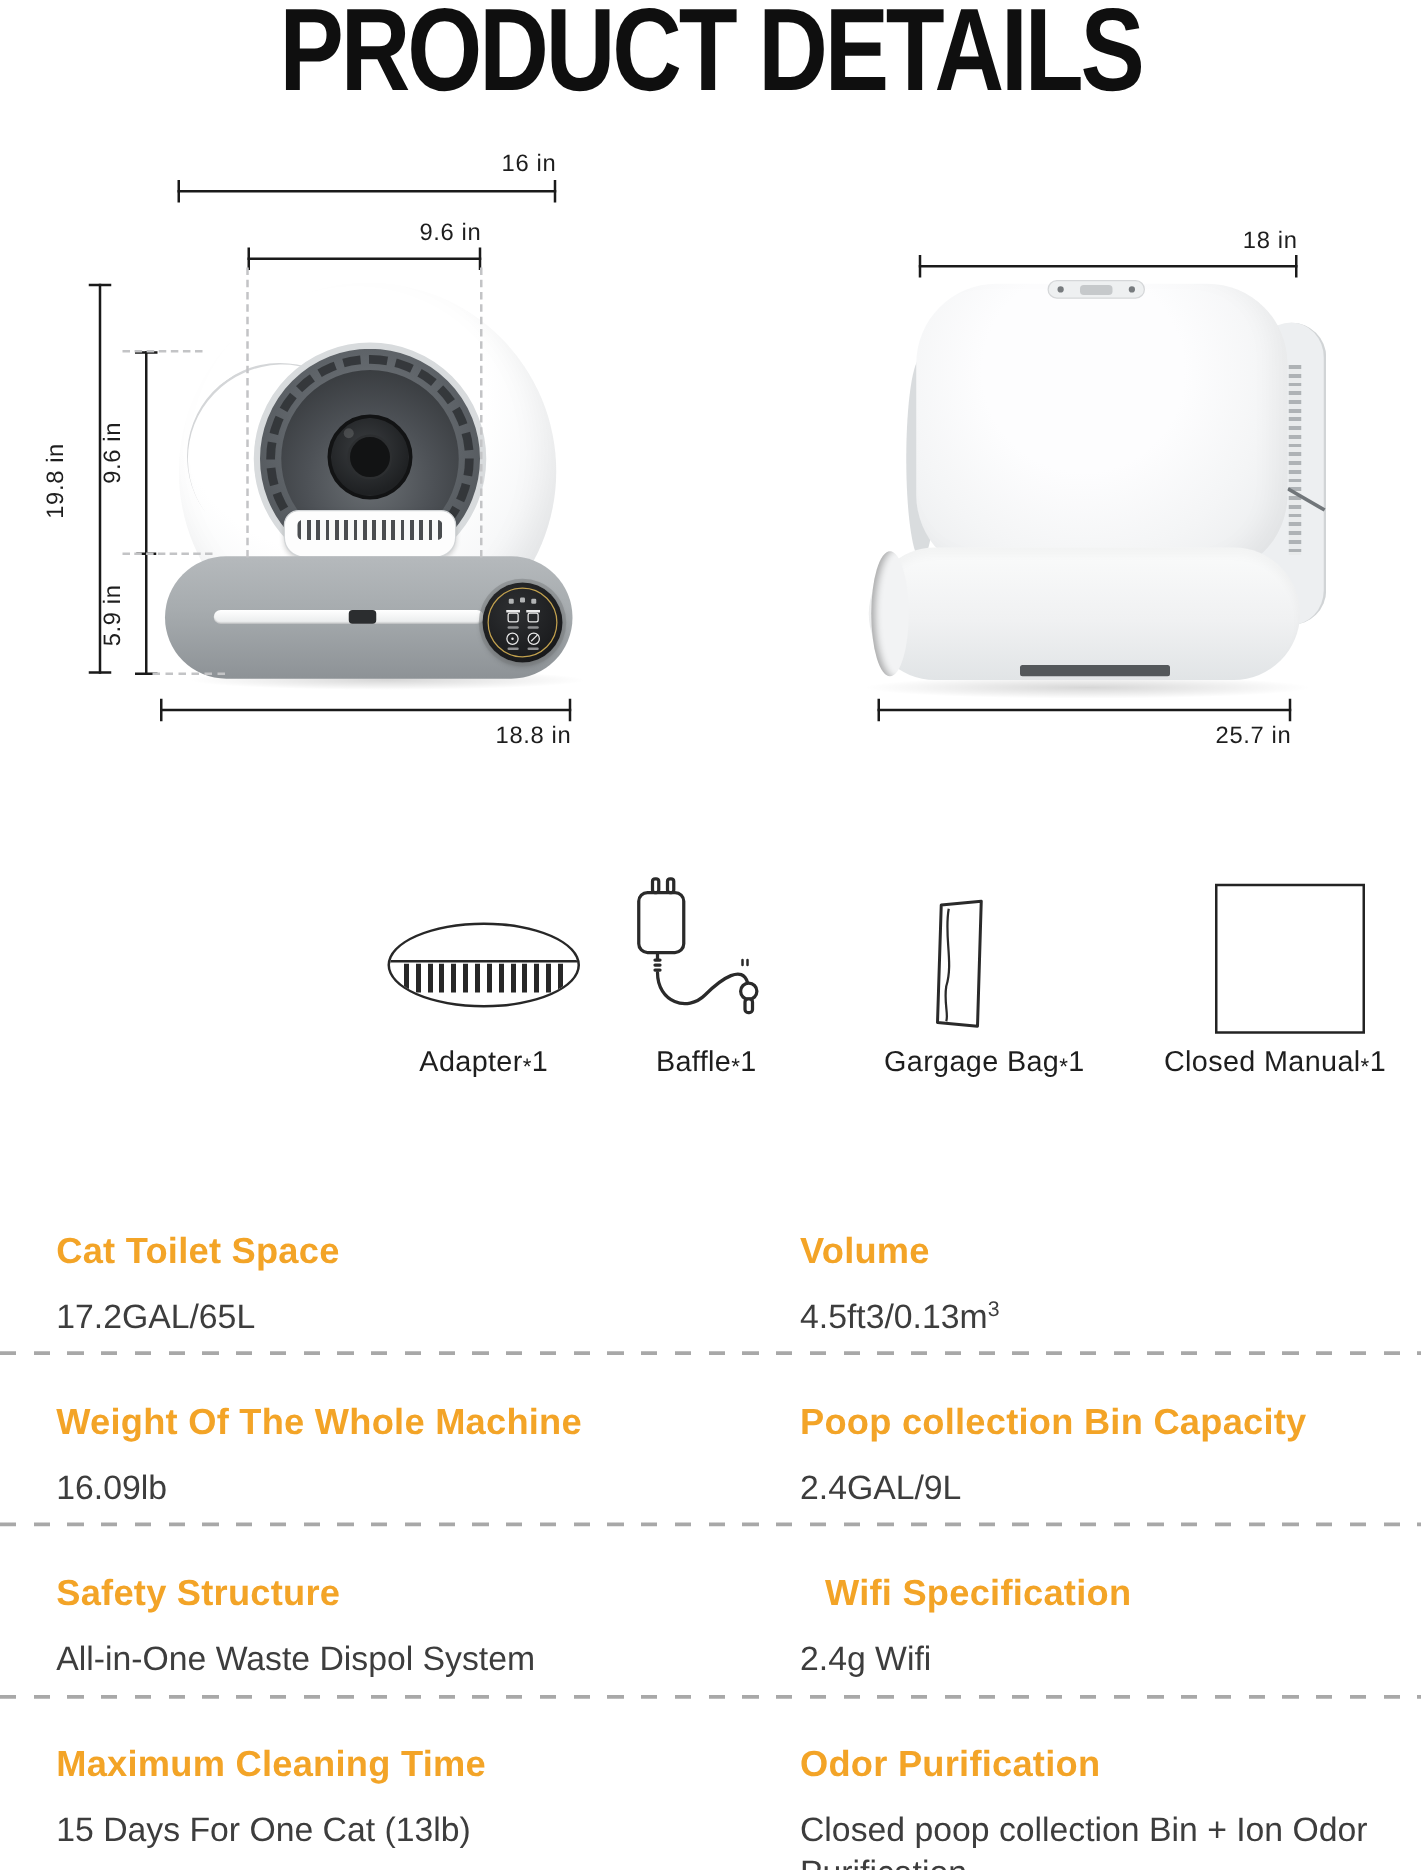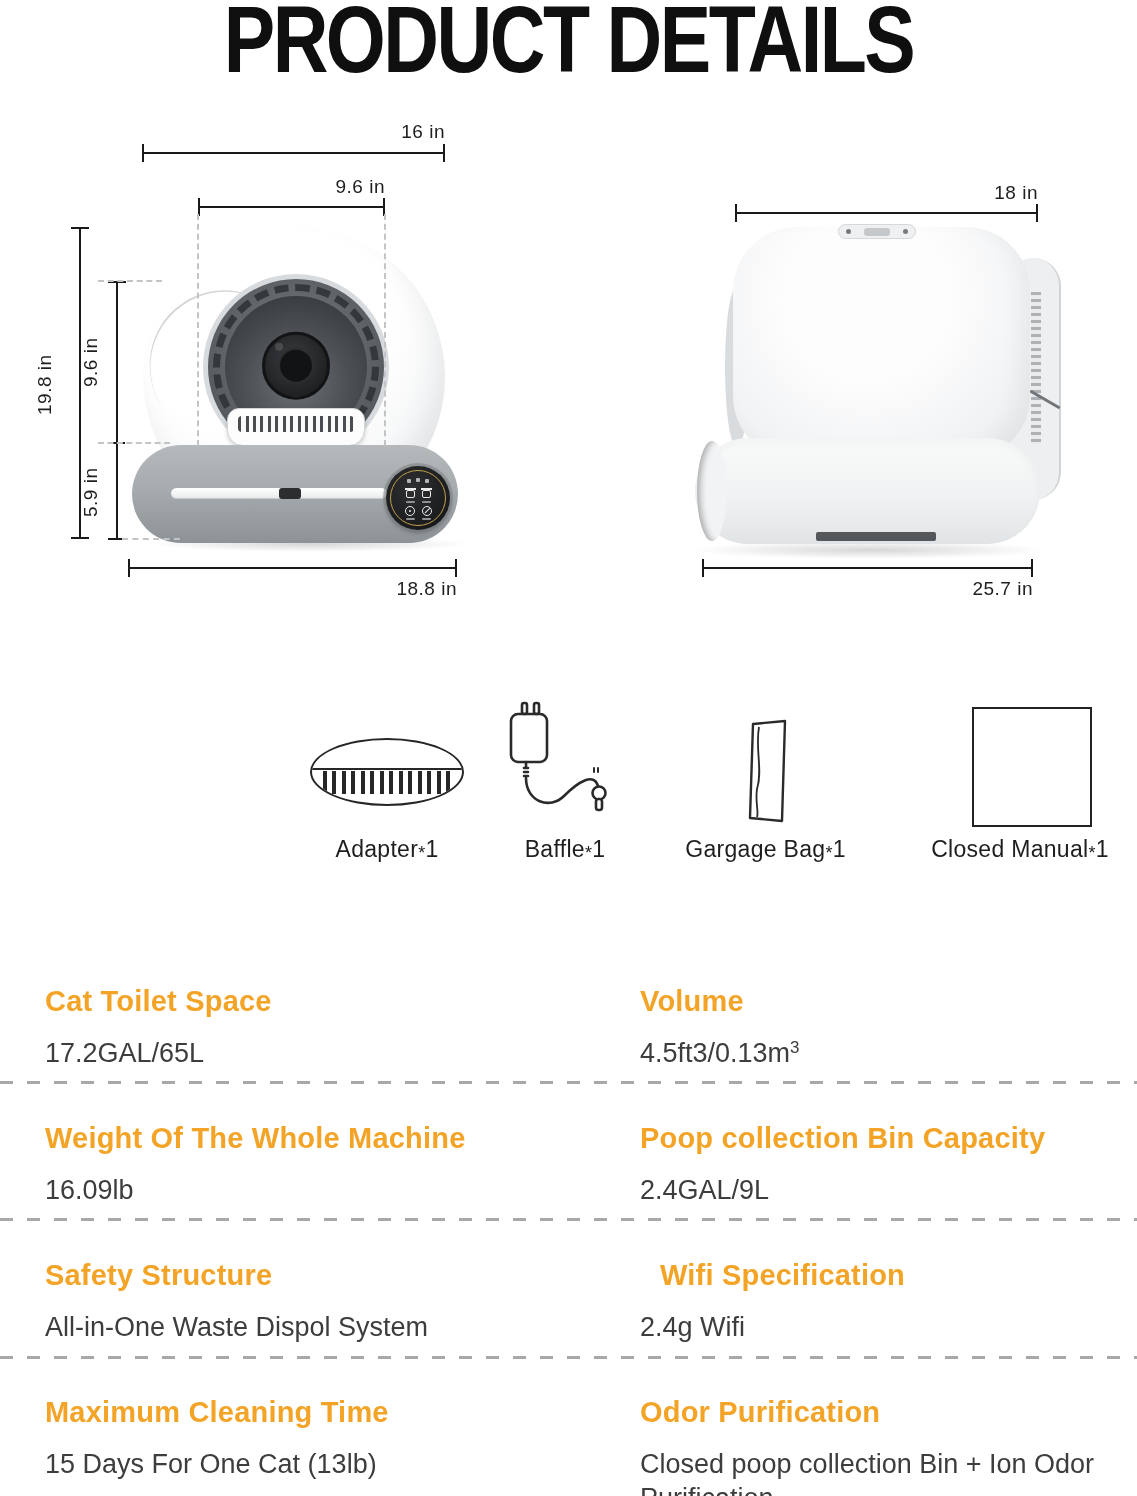--- a/index.html
+++ b/index.html
@@ -222,21 +222,21 @@
     <div class="acc-label" style="left:500px;top:836px;width:130px;">
       <span>Baffle</span><span class="acc-star">*</span><span>1</span>
     </div>
 
     <svg class="acc-svg" style="left:740px;top:715px;" width="58" height="112" viewBox="0 0 58 112">
       <g fill="#ffffff" stroke="#2a2a2a" stroke-width="2.4" stroke-linejoin="round">
         <path d="M13 9 L45 6 L42 106 L10 103 Z"></path>
         <path d="M19 12 C15 34 23 55 17 74 C15 87 19 97 17 102" fill="none" stroke-width="1.8"></path>
       </g>
     </svg>
-    <div class="acc-label" style="left:658px;top:836px;width:215px;">
+    <div class="acc-label" style="left:680px;top:836px;width:215px;">
       <span>Gargage Bag</span><span class="acc-star">*</span><span>1</span>
     </div>
 
     <div class="acc-rect"></div>
     <div class="acc-label" style="left:920px;top:836px;width:200px;">
       <span>Closed Manual</span><span class="acc-star">*</span><span>1</span>
     </div>
   </div>
 
   <div>

